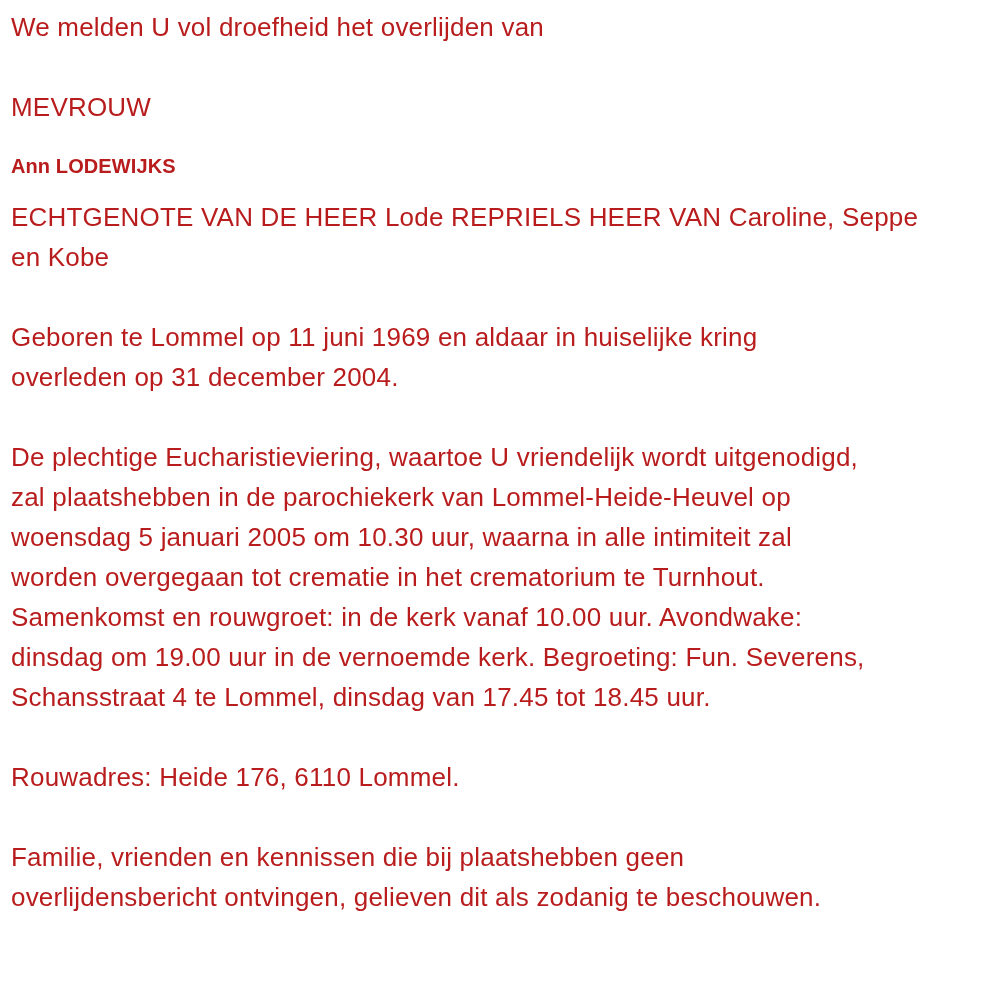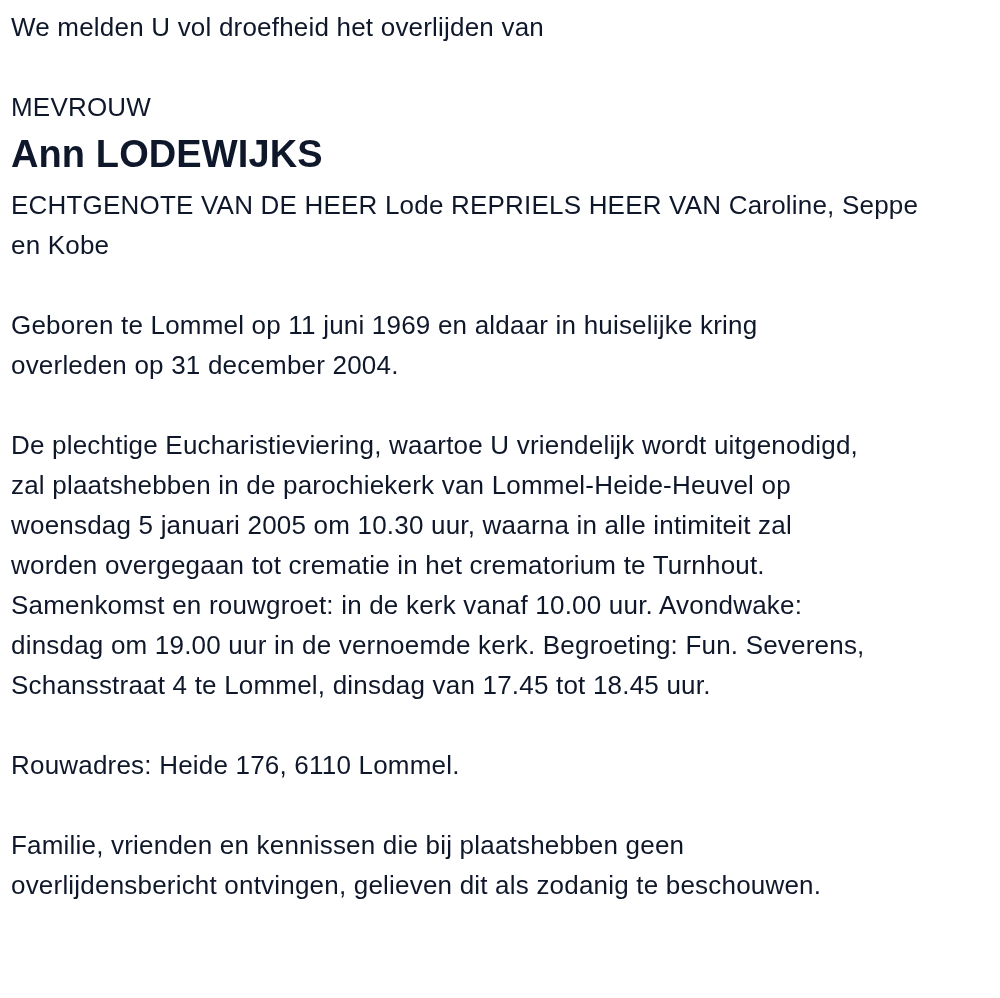--- a/index.html
+++ b/index.html
@@ -13,32 +13,32 @@
     height: 998px;
     overflow: hidden;
   }
   .notice {
     box-sizing: border-box;
     width: 1000px;
     padding: 7px 10px 0 11px;
     font-family: "Liberation Sans", "DejaVu Sans", sans-serif;
     font-size: 26px;
     line-height: 40px;
-    color: #0f172a;
+    color: #b91c1c;
     letter-spacing: 0.2px;
   }
   .para {
     margin: 0 0 40px 0;
     white-space: pre-line; 
   }
   .para.no-gap {
-    margin-bottom: 4px;
+    margin-bottom: 16px;
   }
   .deceased-name {
-    font-size: 38px;
+    font-size: 20px;
     line-height: 46px;
     font-weight: 700;
     margin: 1px 0 8px 0;
     white-space: pre-line;
     letter-spacing: 0.1px;
   }
 </style>
 </head>
 <body>
 

